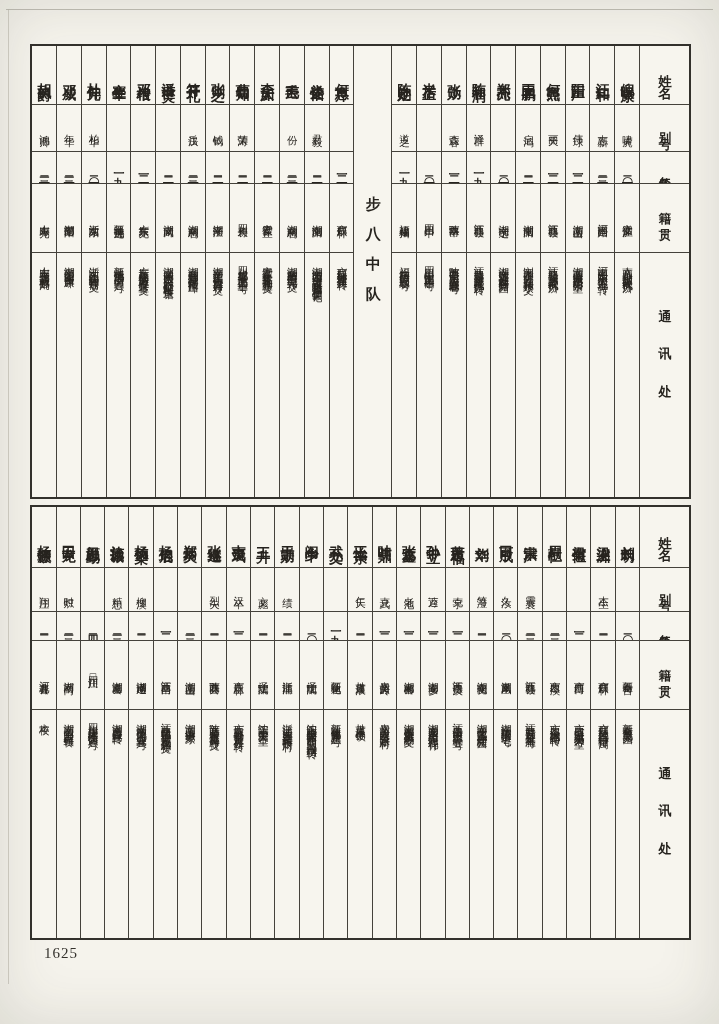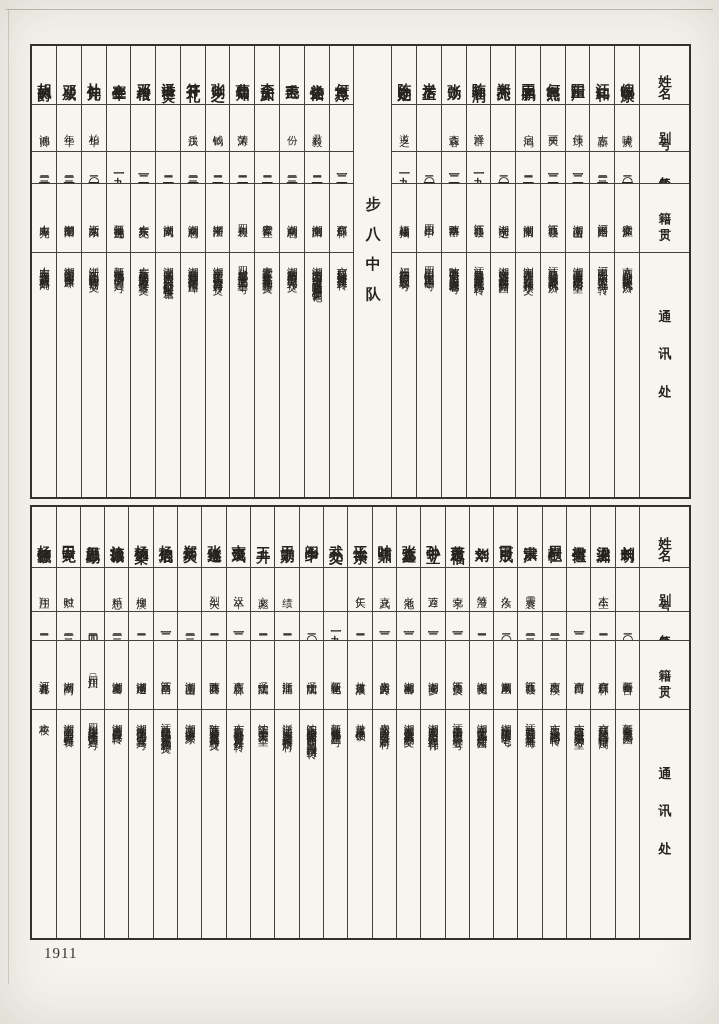--- a/index.html
+++ b/index.html
@@ -1046,14 +1046,14 @@
     </div>
     <div class="cell c-origin">
       <span class="vtext origin">河北青县</span>
     </div>
     <div class="cell c-addr">
       <span class="vtext addr">本校</span>
     </div>
   </div>
 </div>
 
-  <div class="page-number">1911</div>
+  <div class="page-number">1625</div>
 </div>
 
 </body></html>

